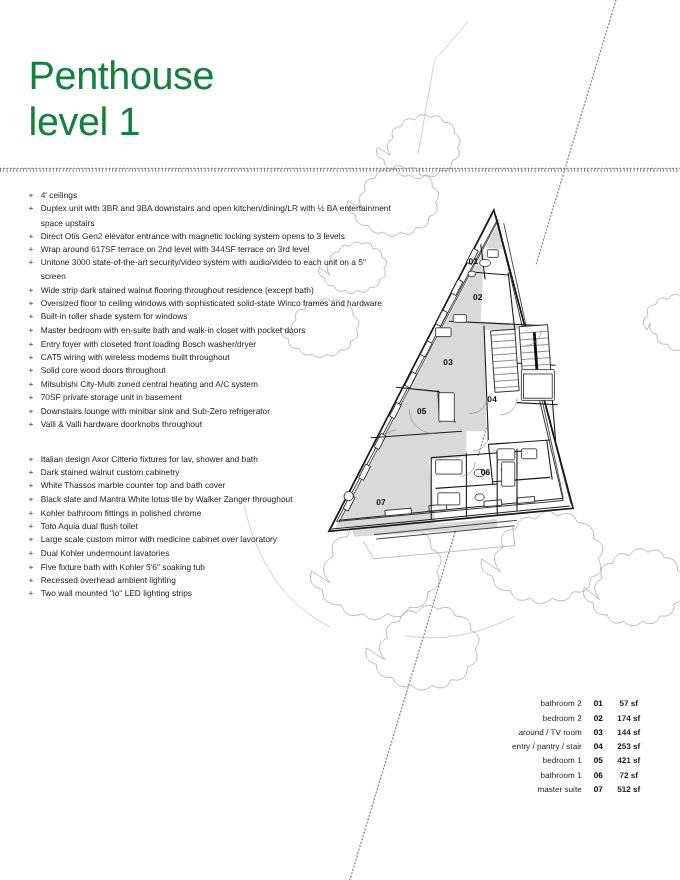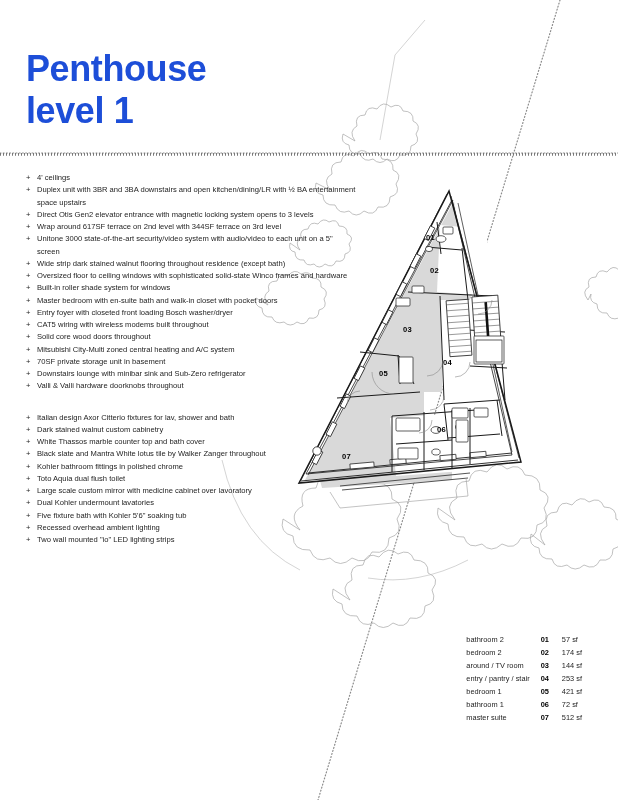--- a/index.html
+++ b/index.html
@@ -19,24 +19,24 @@
 
   
   .title-block {
     position: absolute;
     left: 26px;
     top: 48px;
     z-index: 5;
   }
   .title-line {
     font-size: 36px;
-    font-weight: 700;
+    font-weight: 400;
     line-height: 1.18;
     letter-spacing: -0.4px;
-    color: #1d4ed8;
+    color: #15803d;
     white-space: nowrap;
   }
 
   
   .dotted-rule {
     position: absolute;
     left: 0;
     top: 153px;
     width: 618px;
     height: 3px;
@@ -132,31 +132,32 @@
     border-collapse: collapse;
   }
   .legend td {
     font-size: 7.4px;
     line-height: 13px;
     color: #1d1d1d;
     padding: 0;
     white-space: nowrap;
   }
   .legend .lg-name {
-    text-align: left;
+    text-align: right;
     padding-right: 11px;
   }
   .legend .lg-num {
     text-align: left;
     font-weight: bold;
     color: #000;
     padding-right: 13px;
   }
   .legend .lg-area {
-    text-align: left;
+    text-align: center;
+    font-weight: bold;
   }
 </style>
 </head>
 <body>
 
 <div class="plan-wrap">
   <svg width="618" height="800" viewBox="0 0 618 800" xmlns="http://www.w3.org/2000/svg">
     <defs>
       <pattern id="stairHatch" width="4" height="4" patternUnits="userSpaceOnUse" patternTransform="rotate(0)">
         <path d="M0 0 H4" stroke="#5a5a5a" stroke-width="0.5" fill="none"></path>

